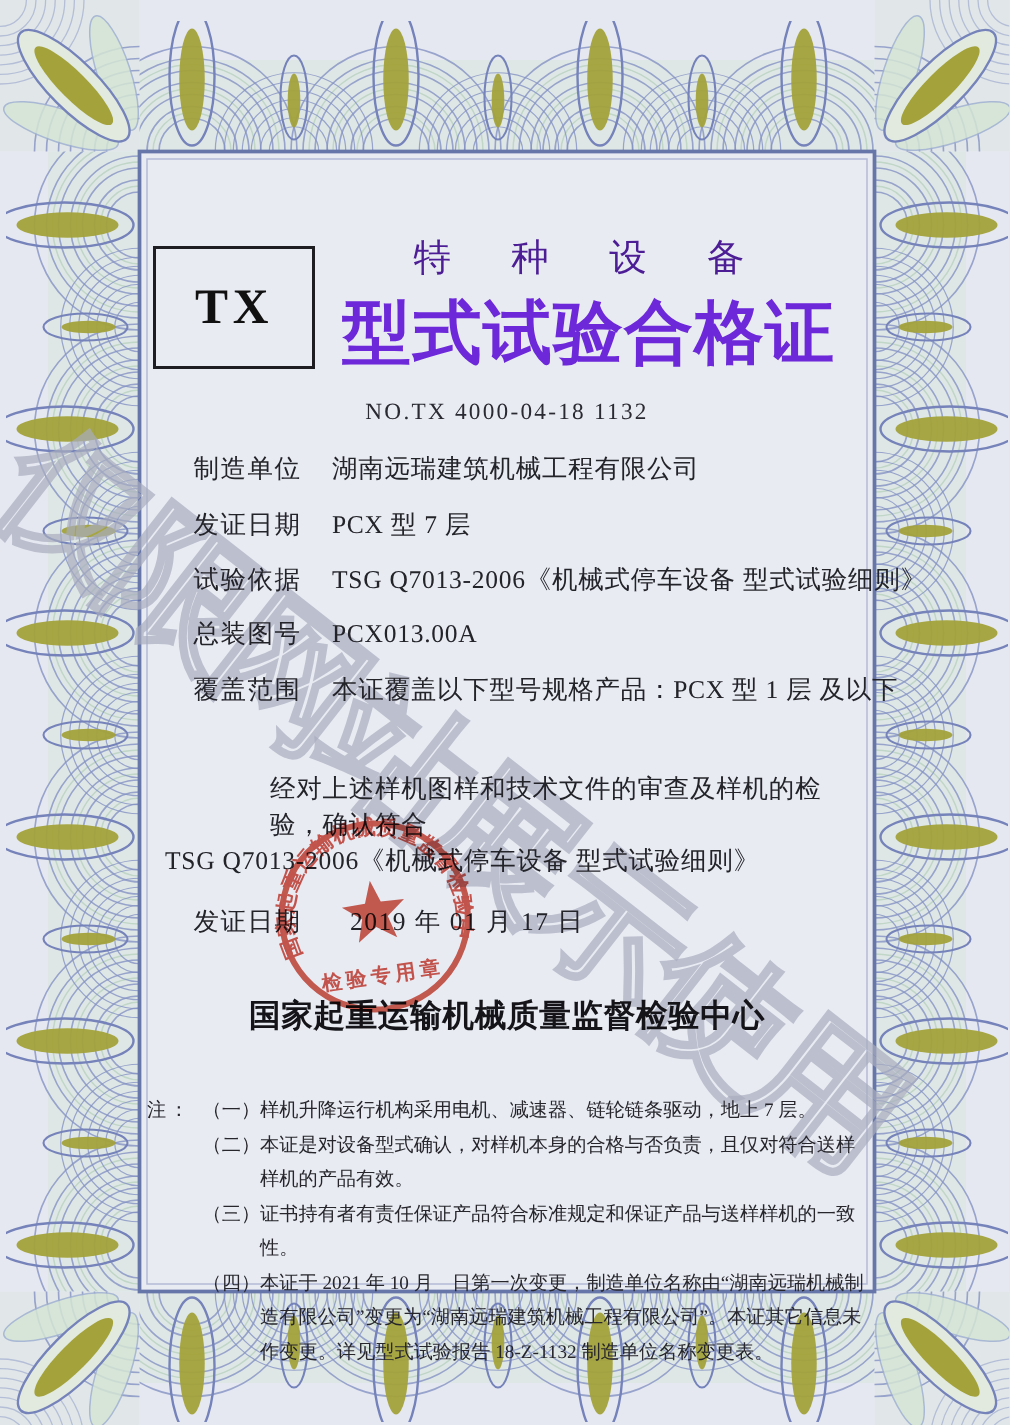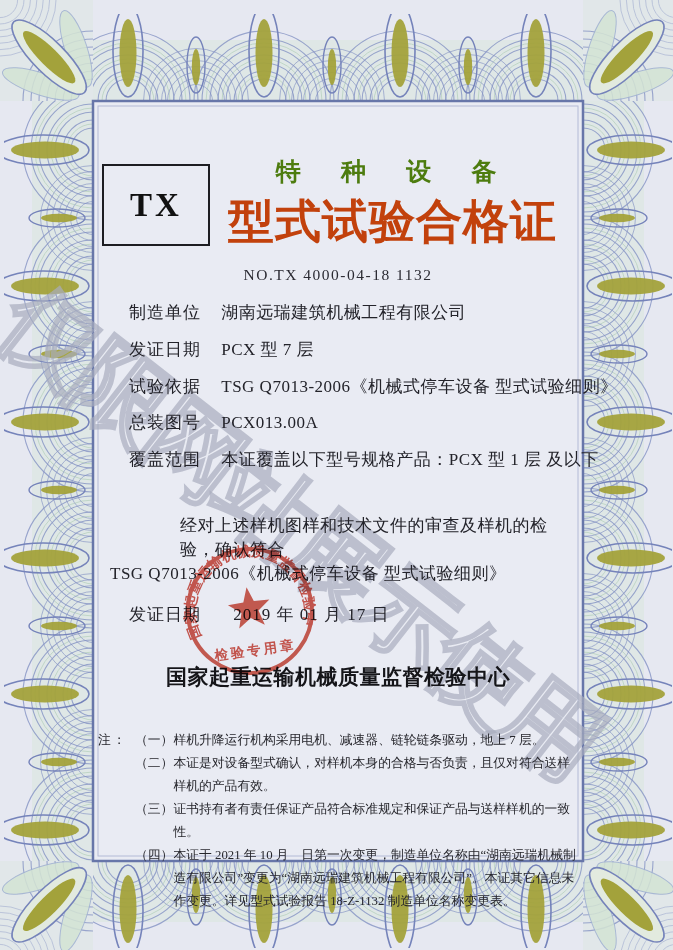--- a/index.html
+++ b/index.html
@@ -27,22 +27,22 @@
   .content{position:absolute;left:0;top:0;width:673px;height:950px;z-index:2;}
 
   .tx-box{
     position:absolute; left:102px; top:164px; width:104px; height:78px;
     border:2px solid #1d1d22; display:flex; align-items:center; justify-content:center;
     background:transparent;
   }
   .tx-box span{font-size:33px; font-weight:bold; letter-spacing:3px; color:#111;}
 
   .titles{position:absolute; left:228px; top:155px; width:316px; text-align:center;}
-  .cert-category{font-size:25px; font-weight:bold; letter-spacing:17px; text-indent:17px; color:#4d7c0f;}
-  .cert-title{font-size:46px; font-weight:bold; letter-spacing:1px; margin-top:3px; white-space:nowrap; color:#c2410c;}
+  .cert-category{font-size:25px; font-weight:normal; letter-spacing:17px; text-indent:17px; color:#4c1d95;}
+  .cert-title{font-size:46px; font-weight:bold; letter-spacing:1px; margin-top:3px; white-space:nowrap; color:#6d28d9;}
 
   .cert-no{
     position:absolute; left:93px; top:266px; width:490px; text-align:center;
     font-size:15.5px; letter-spacing:1.5px; color:#2a2a32;
   }
 
   .fields{position:absolute; left:100px; top:301px; width:480px;}
   .field-row{height:36.8px; font-size:17px; white-space:nowrap;}
   .f-label{display:inline-block; width:72px; letter-spacing:1px;padding-left:29px;}
   .f-value{margin-left:16px; letter-spacing:.5px;}

